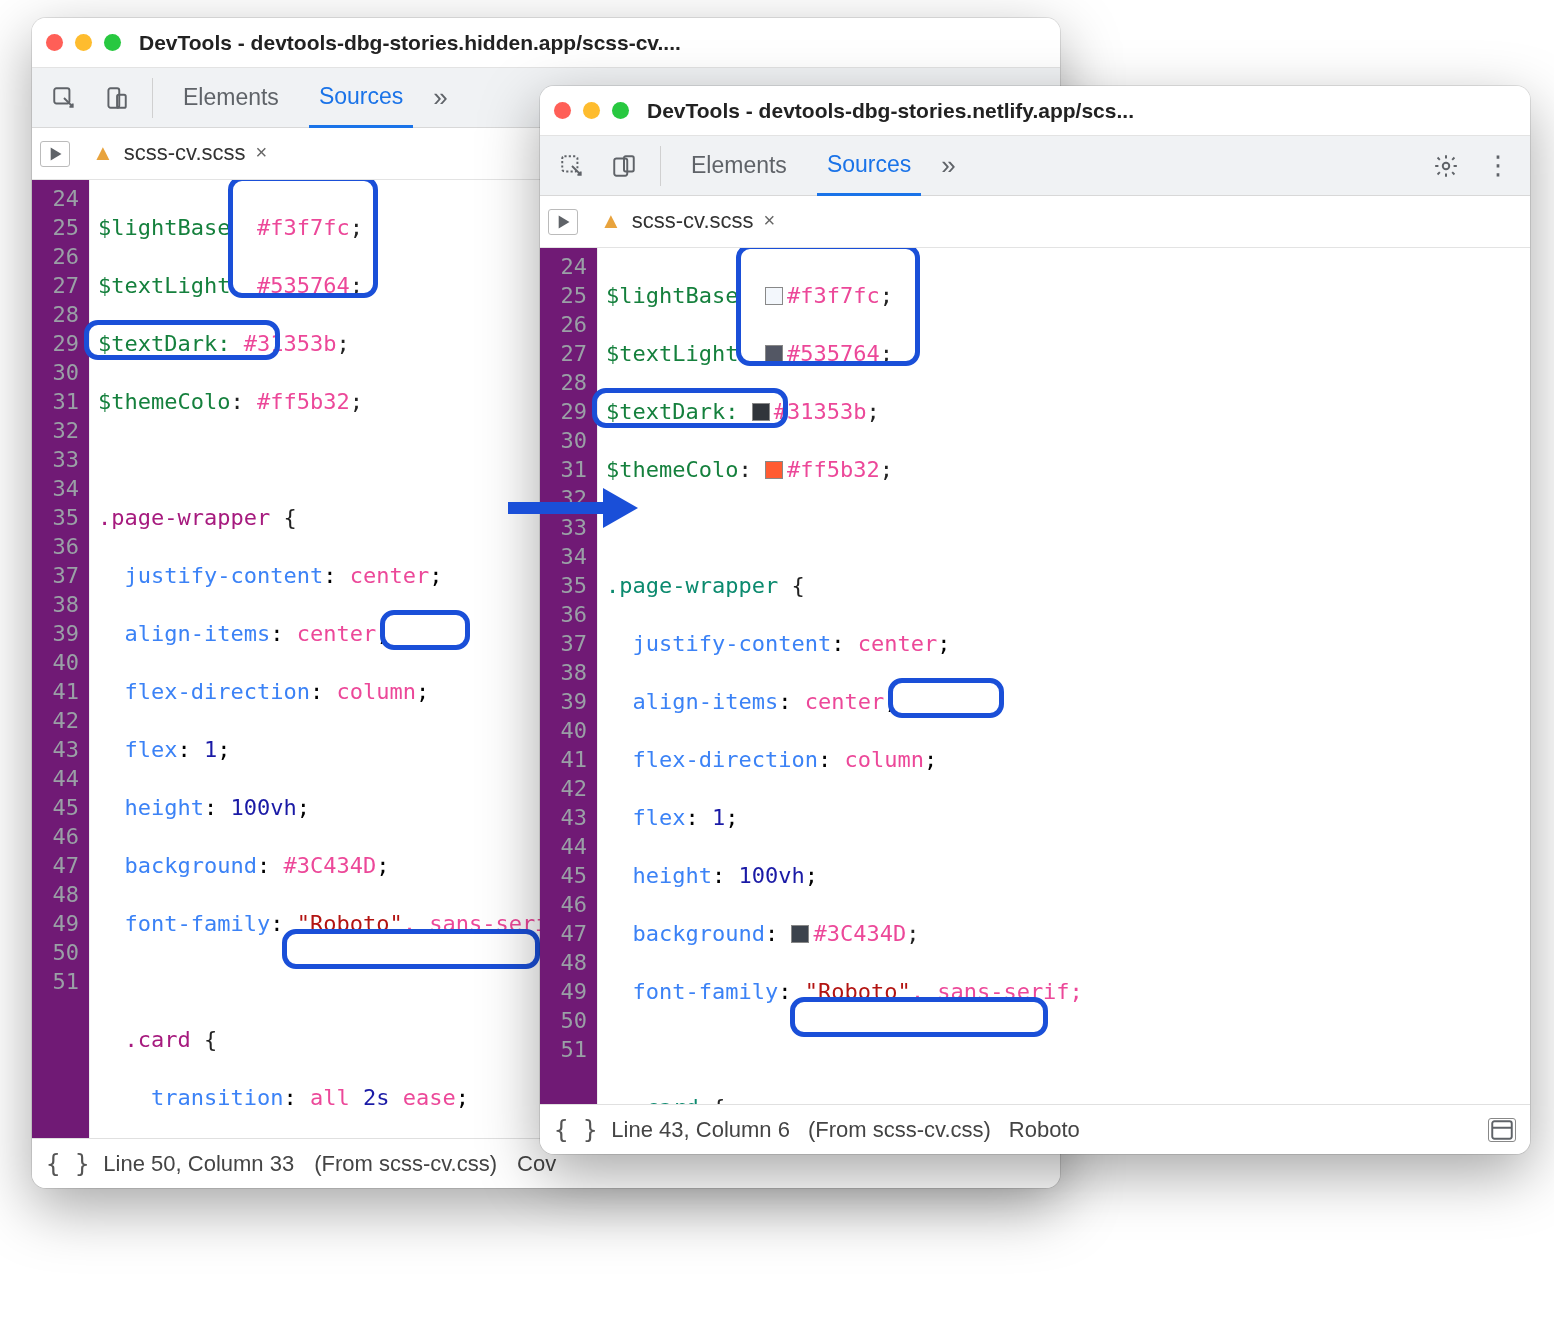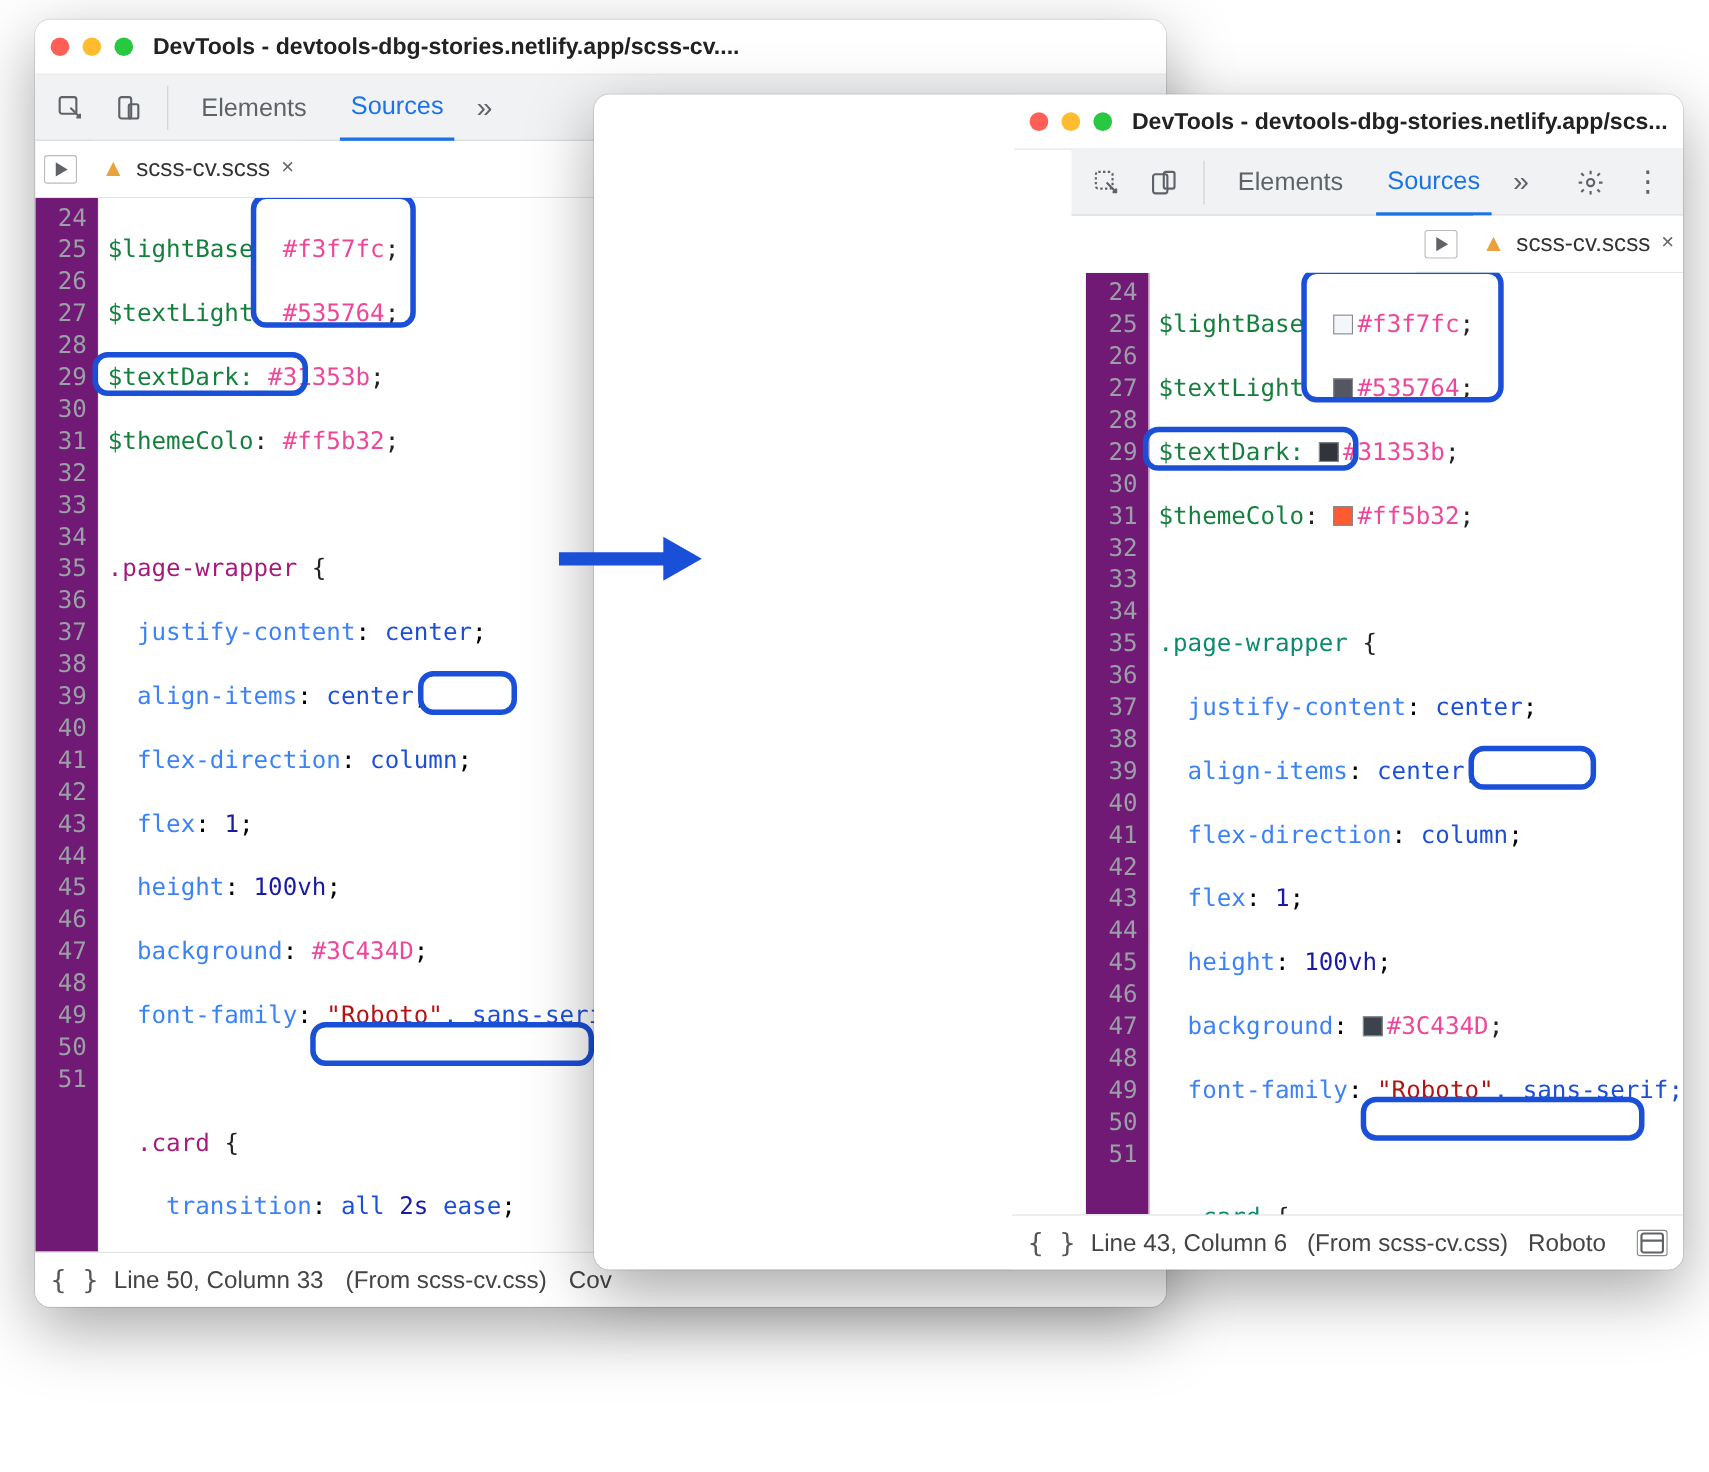--- a/index.html
+++ b/index.html
@@ -13,21 +13,21 @@
   .window {
     position: absolute;
     background: #fff;
     border-radius: 14px;
     box-shadow: 0 20px 60px rgba(0,0,0,0.35), 0 0 0 1px rgba(0,0,0,0.1);
     overflow: hidden;
     display: flex;
     flex-direction: column;
   }
   .w1 { left: 32px; top: 18px; width: 1028px; height: 1170px; }
-  .w2 { left: 540px; top: 86px; width: 990px; height: 1068px; align-items: flex-end; }
+  .w2 { left: 540px; top: 86px; width: 990px; height: 1068px; }
 
   .titlebar {
     height: 50px;
     display: flex;
     align-items: center;
     padding: 0 14px;
     background: #fff;
     border-bottom: 1px solid #e3e3e3;
   }
   .traffic { display: flex; gap: 12px; margin-right: 18px; }
@@ -95,21 +95,21 @@
   }
   .gutter div { height: 29px; }
   .code { padding: 4px 0 4px 8px; position: relative; flex: 1; white-space: pre; }
   .code .line { height: 29px; }
 
   .tk-var { color: #15803d; }
   .tk-hex { color: #ec4899; }
   .tk-sel { color: #a61a7e; }
   .tk-sel-t { color: #0b8a6e; }
   .tk-prop { color: #3b82f6; }
-  .tk-val { color: #1d4ed8; }
+  .tk-val { color: #ec4899; }
   .tk-str { color: #b31412; }
   .tk-num { color: #1a1aa6; }
   .tk-punc { color: #222; }
 
   .swatch {
     display: inline-block;
     width: 18px; height: 18px;
     border: 1px solid #888;
     vertical-align: -2px;
     margin-right: 4px;
@@ -173,21 +173,21 @@
   <polygon points="95,2 130,22 95,42" fill="#1a4fd8"></polygon>
 </svg>
 
 <div class="window w1">
   <div class="titlebar">
     <div class="traffic">
       <div class="dot red"></div>
       <div class="dot yel"></div>
       <div class="dot grn"></div>
     </div>
-    <div class="title-text">DevTools - devtools-dbg-stories.netlify.app/scss-cv....</div>
+    <div class="title-text">DevTools - devtools-dbg-stories.hidden.app/scss-cv....</div>
   </div>
 
   <div class="toolbar">
     <div class="iconbtn panel-ico">
       <svg viewBox="0 0 24 24">
           <rect x="3" y="3" width="14" height="14" rx="2"></rect>
           <path d="M12 12 L20 20 M17 20 L20 20 L20 17"></path>
         </svg>
     </div>
     <div class="iconbtn panel-ico">

